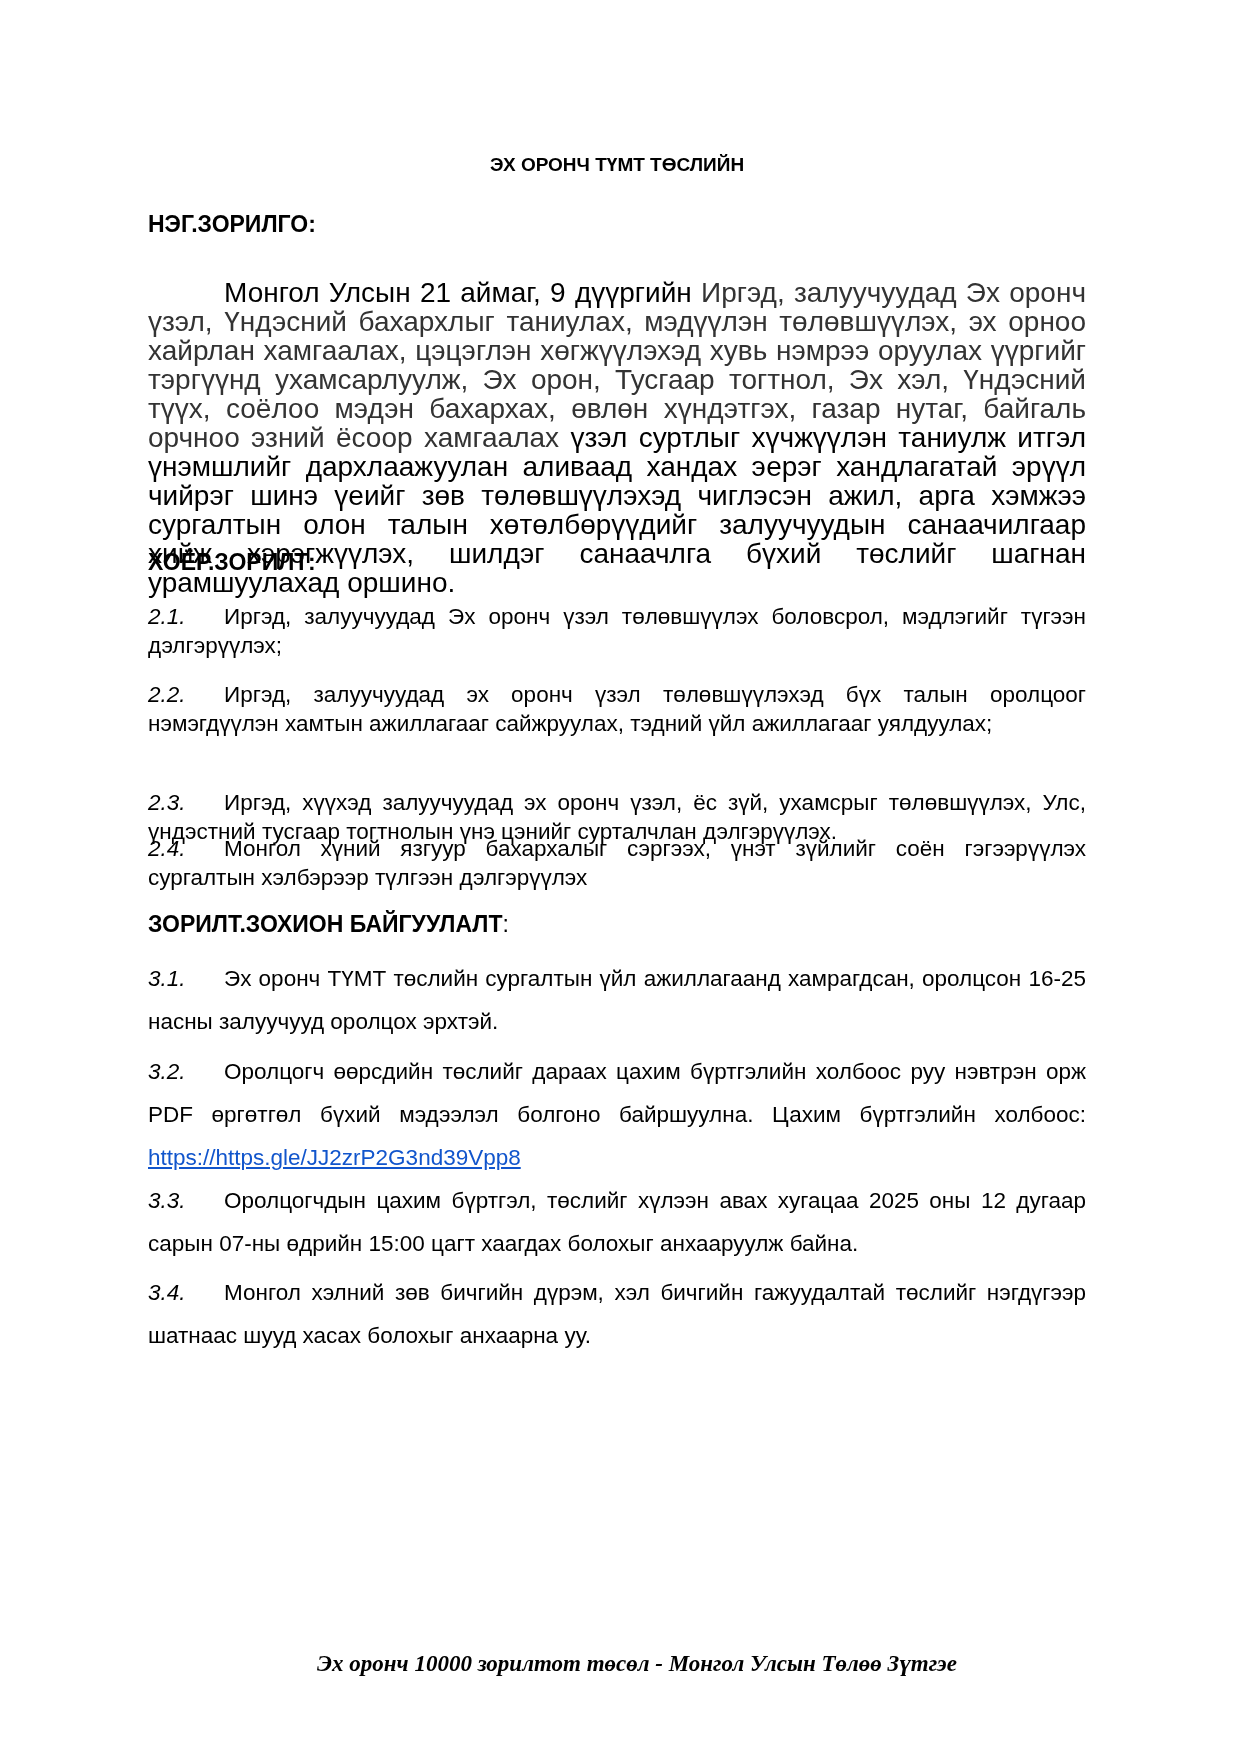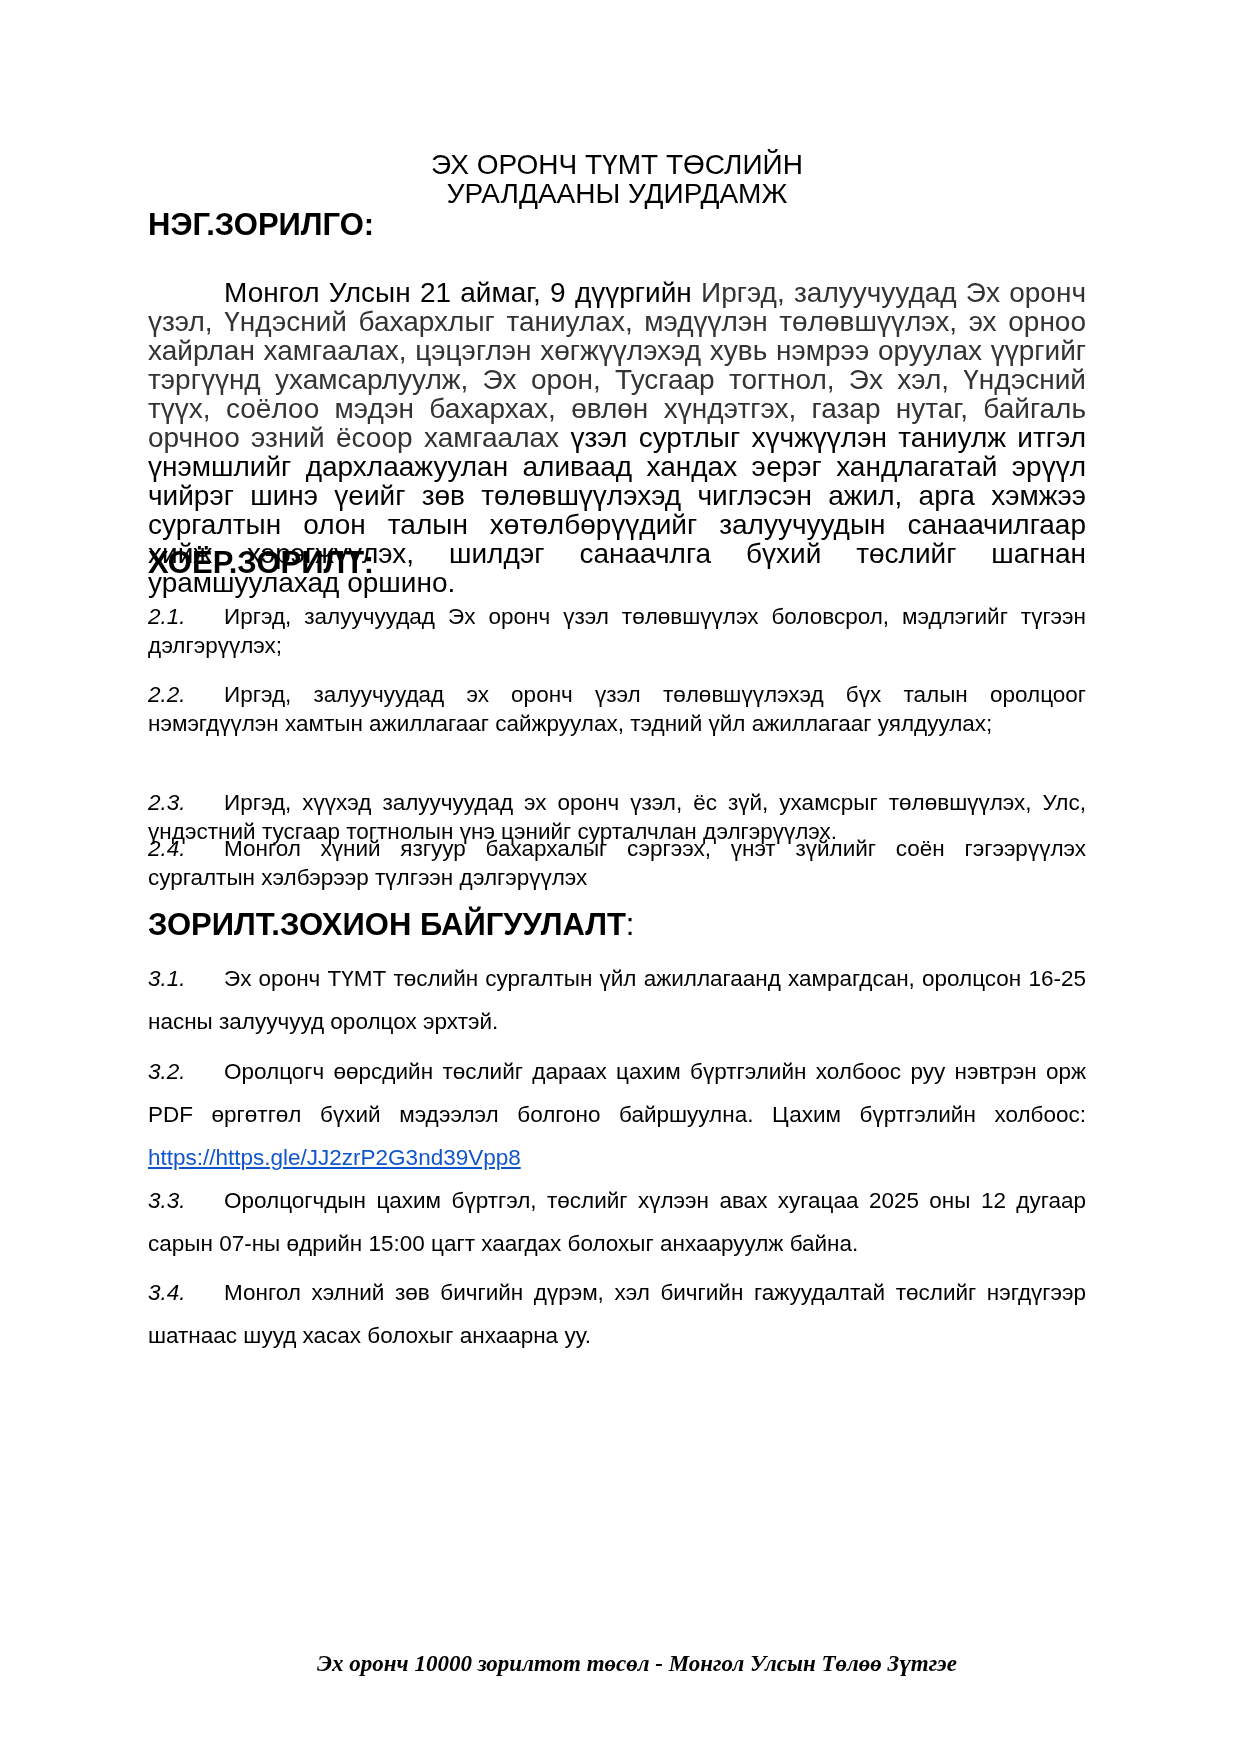--- a/index.html
+++ b/index.html
@@ -20,30 +20,30 @@
       left: 148px;
       top: 0;
       width: 938px;
     }
     .title {
       position: absolute;
       left: 0;
       width: 938px;
       top: 150px;
       text-align: center;
-      font-weight: normal;
-      font-size: 28px;
+      font-weight: bold;
+      font-size: 19px;
       line-height: 29px;
       letter-spacing: 0px;
     }
     .heading {
       position: absolute;
       left: 0;
       font-weight: bold;
-      font-size: 31px;
+      font-size: 23px;
       line-height: 29px;
     }
     .heading .colon-normal { font-weight: normal; }
     .para {
       position: absolute;
       left: 0;
       width: 938px;
       font-size: 28px;
       line-height: 29px;
       text-align: justify;
@@ -85,21 +85,20 @@
       padding-left: 16px;
     }
   </style>
 </head>
 <body>
 
 <div class="page">
 
   <div class="title">
     <div>ЭХ ОРОНЧ ТҮМТ ТӨСЛИЙН</div>
-    <div>УРАЛДААНЫ УДИРДАМЖ</div>
   </div>
 
   <div class="heading" style="top:210px;">НЭГ.ЗОРИЛГО:</div>
 
   <p class="para indent" style="top:278px; margin:0;"><span>Монгол Улсын 21 аймаг, 9 дүүргийн</span><span class="gray"> Иргэд, залуучуудад Эх оронч үзэл, Үндэсний бахархлыг таниулах, мэдүүлэн төлөвшүүлэх, эх орноо хайрлан хамгаалах, цэцэглэн хөгжүүлэхэд хувь нэмрээ оруулах үүргийг тэргүүнд ухамсарлуулж, Эх орон, Тусгаар тогтнол, Эх хэл, Үндэсний түүх, соёлоо мэдэн бахархах, өвлөн хүндэтгэх, газар нутаг, байгаль орчноо эзний ёсоор хамгаалах</span><span> үзэл суртлыг хүчжүүлэн таниулж итгэл үнэмшлийг дархлаажуулан аливаад хандах эерэг хандлагатай эрүүл чийрэг шинэ үеийг зөв төлөвшүүлэхэд чиглэсэн ажил, арга хэмжээ сургалтын олон талын хөтөлбөрүүдийг залуучуудын санаачилгаар хийж хэрэгжүүлэх, шилдэг санаачлга бүхий төслийг шагнан урамшуулахад оршино.</span></p>
 
   <div class="heading" style="top:548px;">ХОЁР.ЗОРИЛТ:</div>
 
   <p class="item tight" style="top:602px; margin:0;"><span class="num">2.1.</span><span>Иргэд, залуучуудад Эх оронч үзэл төлөвшүүлэх боловсрол, мэдлэгийг түгээн дэлгэрүүлэх;</span></p>
 

